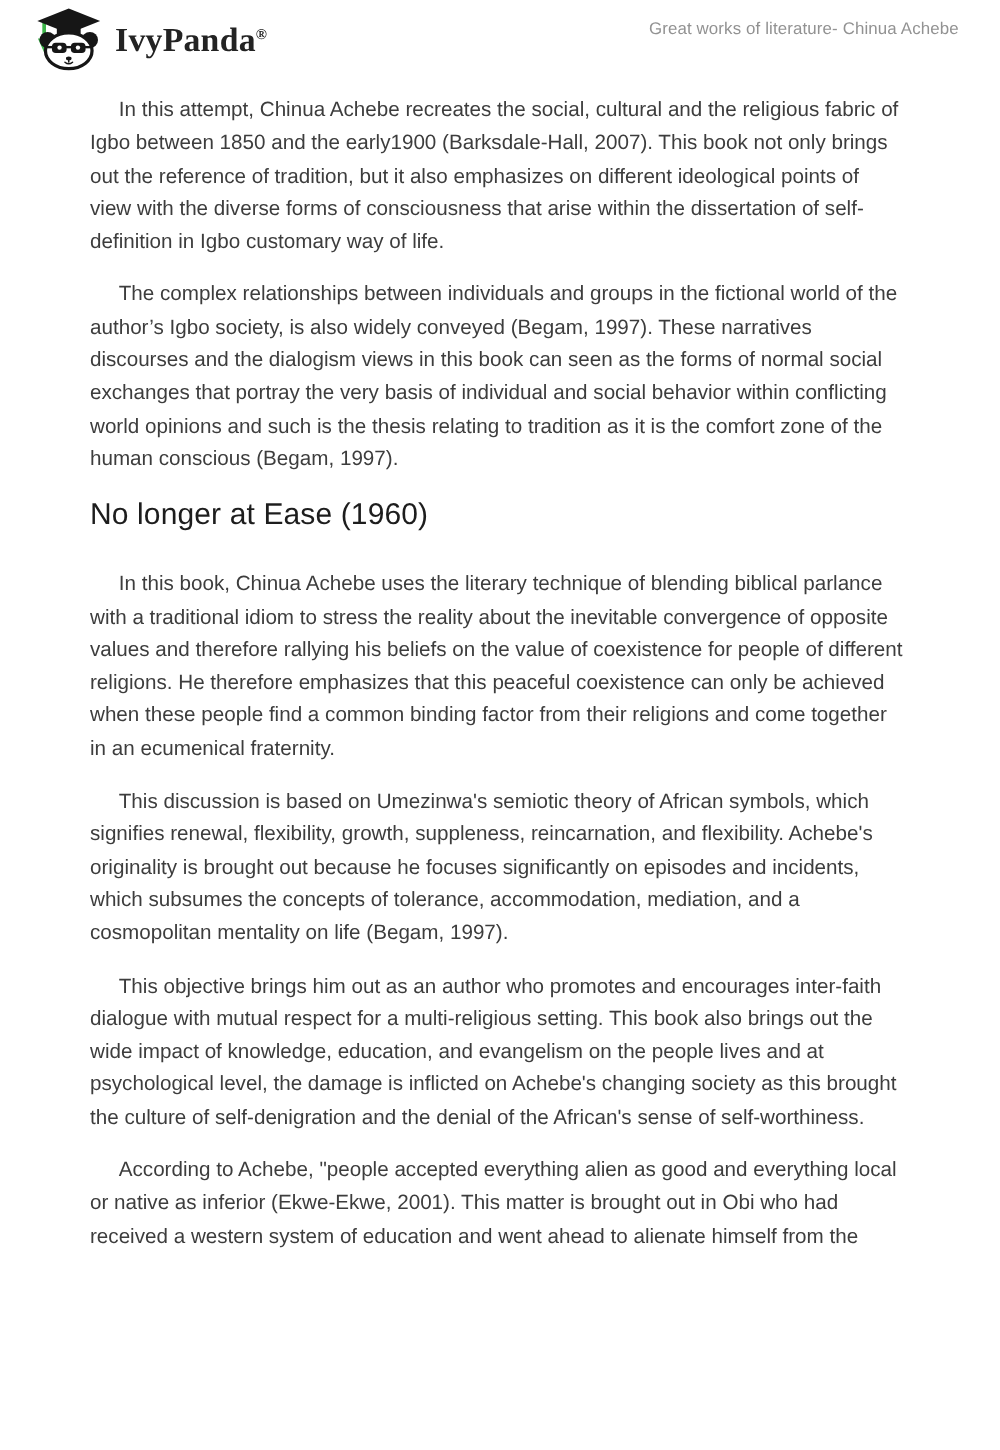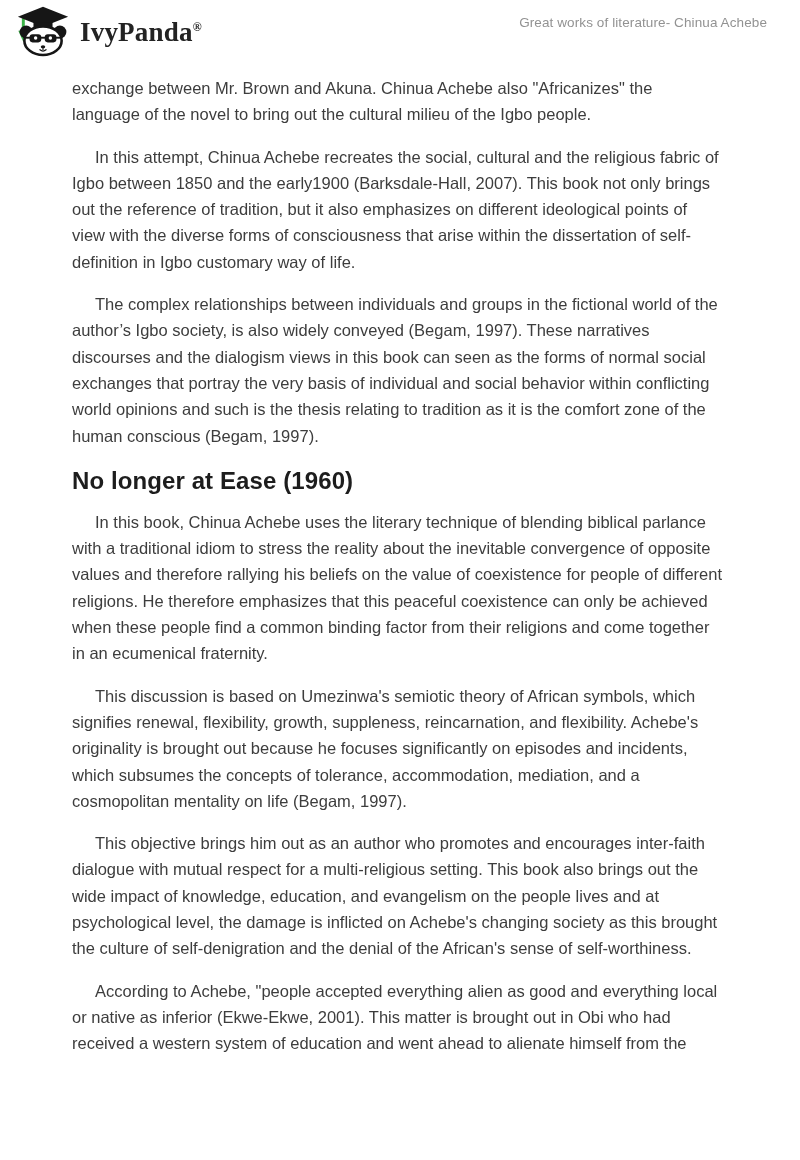--- a/index.html
+++ b/index.html
@@ -9,21 +9,21 @@
     width: 800px;
     height: 1160px;
     background: #ffffff;
     font-family: "Liberation Sans", sans-serif;
     overflow: hidden;
   }
 
   
   .header {
     position: absolute;
-    top: 0; left: 0; right: 0;
+    top: 0; left: 12px; right: 0;
     height: 64px;
   }
   .logo-wrap {
     position: absolute;
     top: 6px; left: 14px;
     display: flex;
     align-items: center;
     gap: 8px;
   }
   .logo-icon { width: 58px; height: 52px; display: block; }
@@ -59,24 +59,24 @@
     font-size: 16.5px;
     line-height: 26.3px;
     color: #3d3d3d;
     text-indent: 23px;
     margin-bottom: 16px;
     text-align: left;
   }
   .para.no-indent { text-indent: 0; }
   .section-heading {
     font-size: 24px;
-    font-weight: 700;
+    font-weight: 400;
     color: #1d1d1d;
     line-height: 31px;
-    margin: 10px 0 13px 0;
+    margin: 10px 0 27px 0;
     letter-spacing: 0.1px;
   }
 
   
   .footer {
     position: absolute;
     top: 1126px;
     right: 33px;
   }
   .source-url {
@@ -115,21 +115,20 @@
 
         <ellipse cx="33" cy="47" rx="2.6" ry="1.8" fill="#161616"></ellipse>
         <path d="M33 48.8 L33 50.2 M29.5 50.5 Q33 53.5 36.5 50.5" stroke="#161616" stroke-width="1.4" fill="none" stroke-linecap="round"></path>
       </svg>
       <div class="brand"><span>IvyPanda</span><sup>®</sup></div>
     </div>
     <div class="doc-title">Great works of literature- Chinua Achebe</div>
   </header>
 
   <main class="content">
-    <p class="para no-indent">exchange between Mr. Brown and Akuna. Chinua Achebe also "Africanizes" the language of the novel to bring out the cultural milieu of the Igbo people.</p>
     <p class="para">In this attempt, Chinua Achebe recreates the social, cultural and the religious fabric of Igbo between 1850 and the early1900 (Barksdale-Hall, 2007). This book not only brings out the reference of tradition, but it also emphasizes on different ideological points of view with the diverse forms of consciousness that arise within the dissertation of self-definition in Igbo customary way of life.</p>
     <p class="para">The complex relationships between individuals and groups in the fictional world of the author’s Igbo society, is also widely conveyed (Begam, 1997). These narratives discourses and the dialogism views in this book can seen as the forms of normal social exchanges that portray the very basis of individual and social behavior within conflicting world opinions and such is the thesis relating to tradition as it is the comfort zone of the human conscious (Begam, 1997).</p>
 
     <h2 class="section-heading">No longer at Ease (1960)</h2>
 
     <p class="para">In this book, Chinua Achebe uses the literary technique of blending biblical parlance with a traditional idiom to stress the reality about the inevitable convergence of opposite values and therefore rallying his beliefs on the value of coexistence for people of different religions. He therefore emphasizes that this peaceful coexistence can only be achieved when these people find a common binding factor from their religions and come together in an ecumenical fraternity.</p>
     <p class="para">This discussion is based on Umezinwa's semiotic theory of African symbols, which signifies renewal, flexibility, growth, suppleness, reincarnation, and flexibility. Achebe's originality is brought out because he focuses significantly on episodes and incidents, which subsumes the concepts of tolerance, accommodation, mediation, and a cosmopolitan mentality on life (Begam, 1997).</p>
     <p class="para">This objective brings him out as an author who promotes and encourages inter-faith dialogue with mutual respect for a multi-religious setting. This book also brings out the wide impact of knowledge, education, and evangelism on the people lives and at psychological level, the damage is inflicted on Achebe's changing society as this brought the culture of self-denigration and the denial of the African's sense of self-worthiness.</p>
     <p class="para">According to Achebe, "people accepted everything alien as good and everything local or native as inferior (Ekwe-Ekwe, 2001). This matter is brought out in Obi who had received a western system of education and went ahead to alienate himself from the</p>
   </main>

